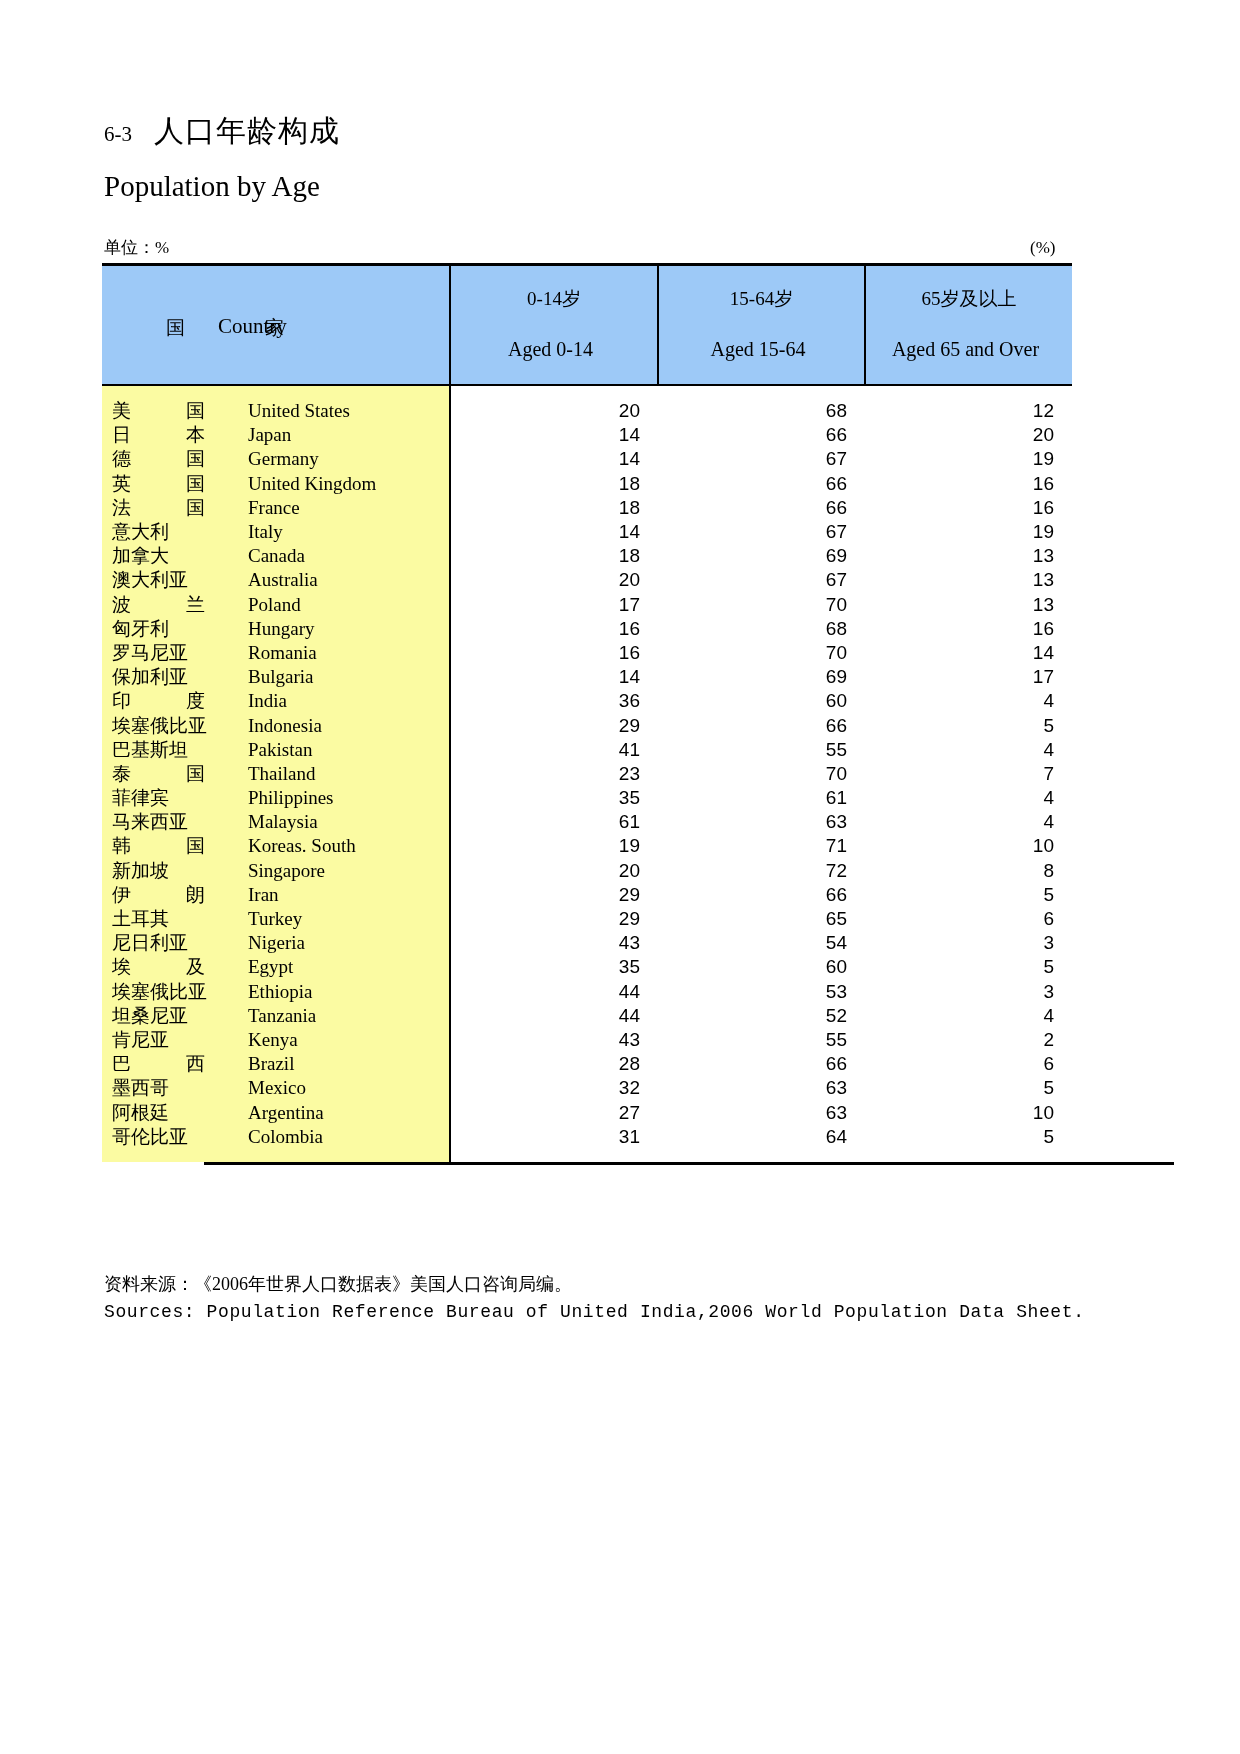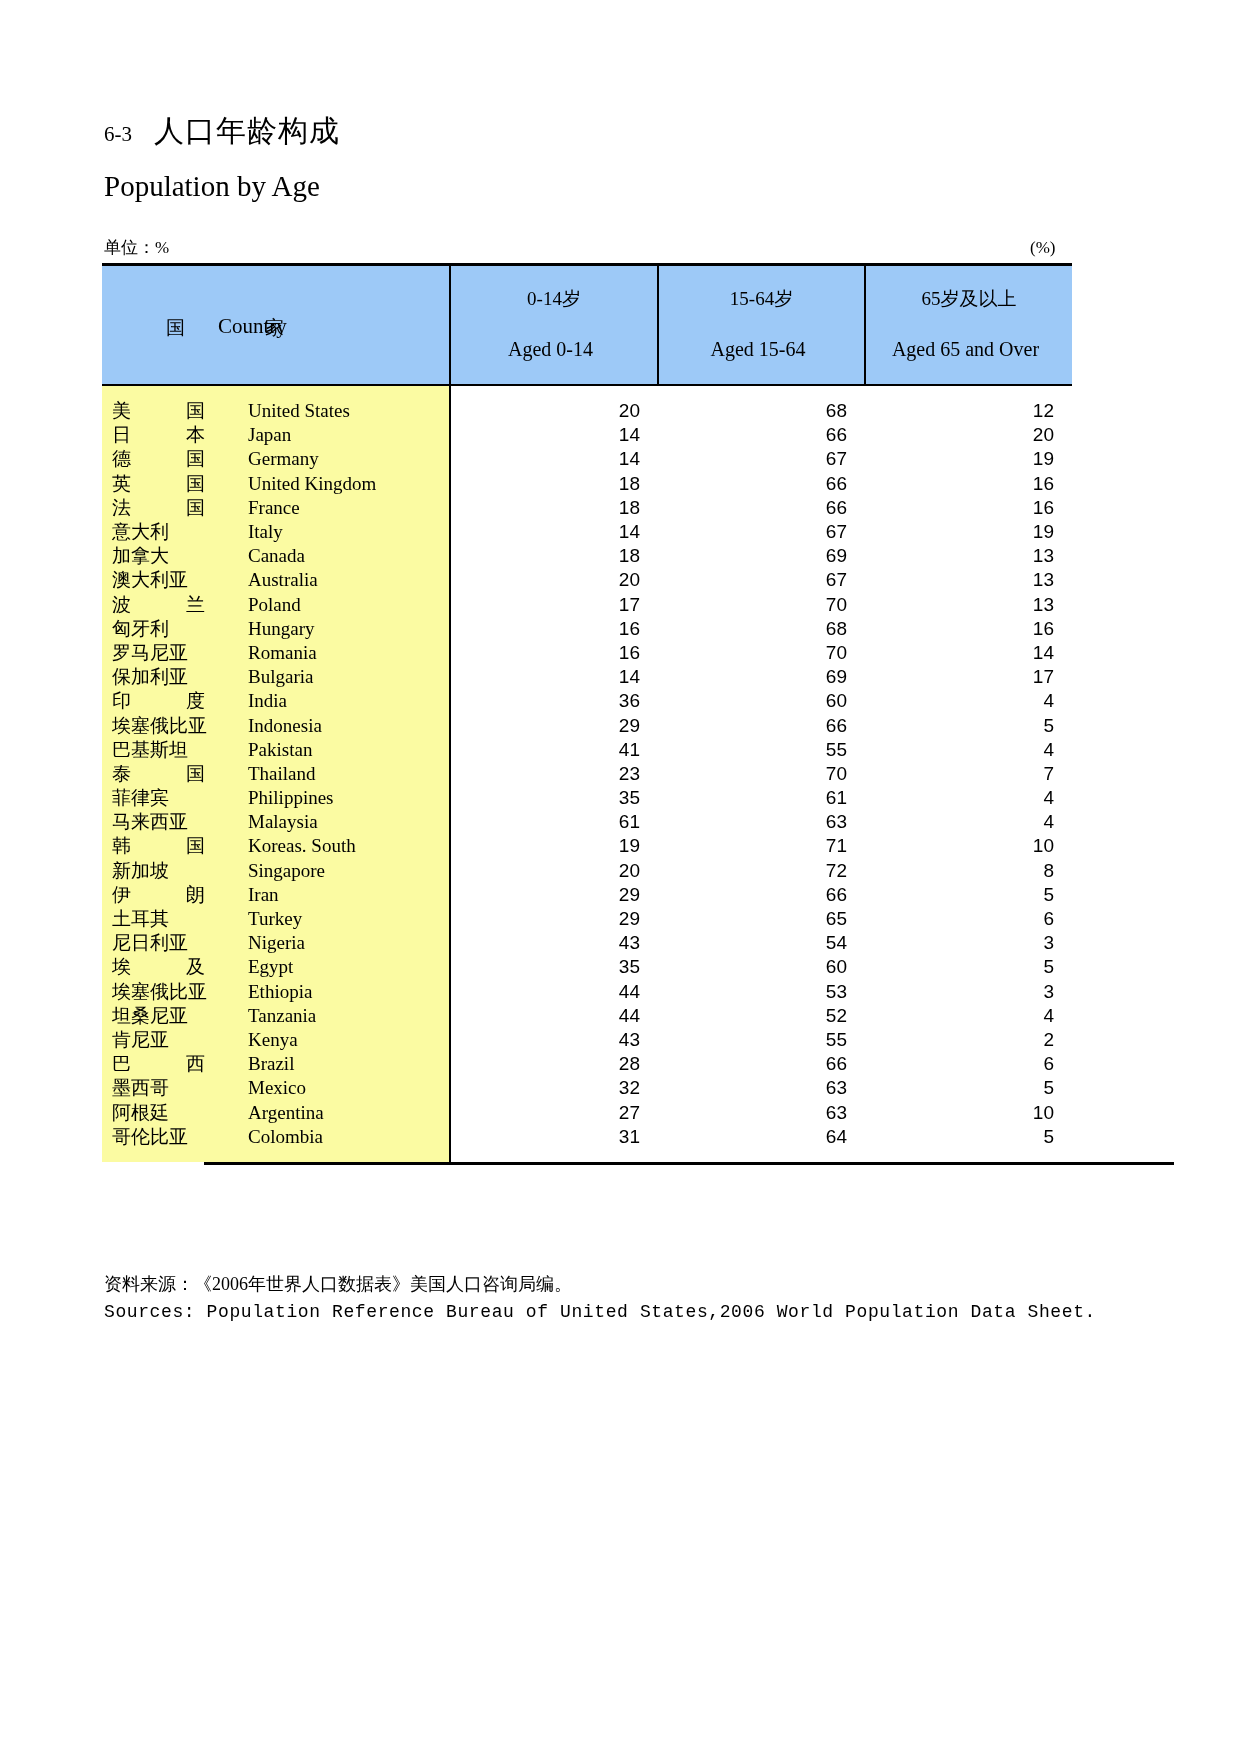--- a/index.html
+++ b/index.html
@@ -560,15 +560,15 @@
             <td class="num-cell num-first"></td>
             <td class="num-cell"></td>
             <td class="num-cell"></td>
           </tr>
         </tbody>
     </table>
     <div class="bottom-rule" id="bottom-rule" style="top: 899px;"></div>
   </div>
 
   <div class="src-zh">资料来源：《2006年世界人口数据表》美国人口咨询局编。</div>
-  <div class="src-en">Sources: Population Reference Bureau of United States,2006 World Population Data Sheet.</div>
+  <div class="src-en">Sources: Population Reference Bureau of United India,2006 World Population Data Sheet.</div>
 
 </div>
 
 </body></html>

